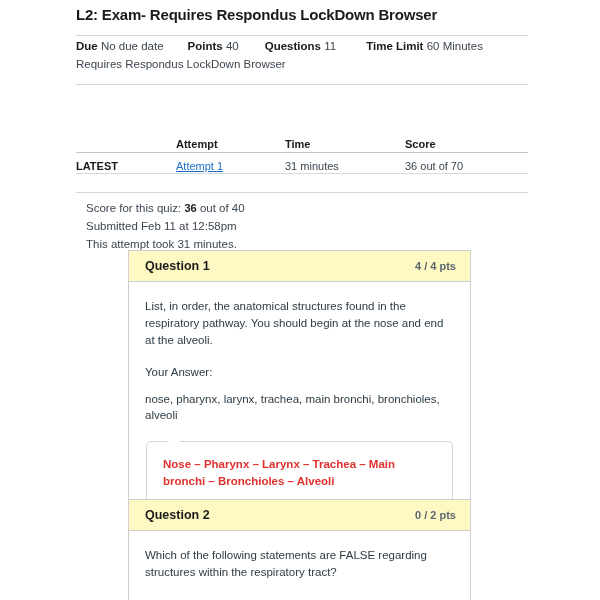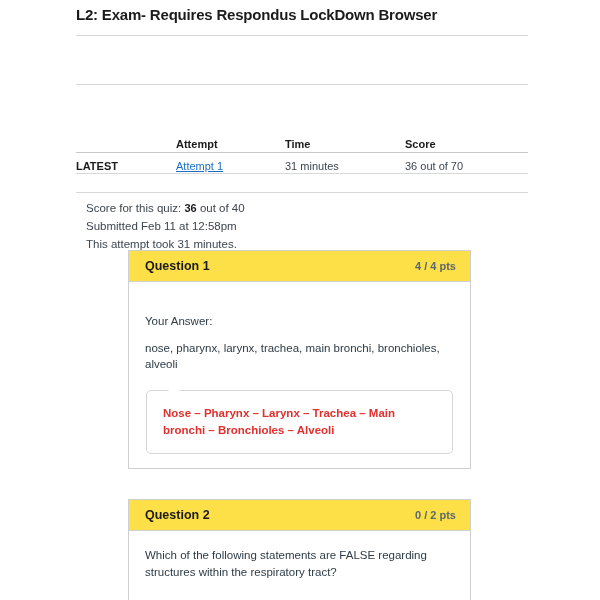--- a/index.html
+++ b/index.html
@@ -138,21 +138,21 @@
     position: absolute;
     left: 128px;
     width: 343px;
     border: 1px solid #cfcfcf;
     background: #ffffff;
     box-sizing: border-box;
   }
   .q-header {
     position: relative;
     height: 30px;
-    background: #fde047;
+    background: #fef9c3;
     border-bottom: 1px solid #cfcfcf;
   }
   .q-title {
     position: absolute;
     left: 16px;
     top: 8px;
     font-size: 12.5px;
     font-weight: bold;
     color: #1b1b1b;
   }
@@ -234,20 +234,24 @@
   .q2-body { padding-bottom: 60px; }
 </style>
 </head>
 <body>
 
 <div class="page">
 
   <div class="quiz-title">L2: Exam- Requires Respondus LockDown Browser</div>
   <div class="rule rule-header-top"></div>
 
+  <div class="meta-line">
+    <span class="meta-seg"><span class="lbl">Due</span> <span>No due date</span></span><span class="meta-seg meta-gap-1"><span class="lbl">Points</span> <span>40</span></span><span class="meta-seg meta-gap-2"><span class="lbl">Questions</span> <span>11</span></span><span class="meta-seg meta-gap-3"><span class="lbl">Time Limit</span> <span>60 Minutes</span></span>
+  </div>
+  <div class="meta-sub">Requires Respondus LockDown Browser</div>
   <div class="rule rule-header-bottom"></div>
 
 
   <div class="attempt-table">
     <div class="th att-col-attempt">Attempt</div>
     <div class="th att-col-time">Time</div>
     <div class="th att-col-score">Score</div>
 
     <div class="td latest-cell att-col-latest">LATEST</div>
     <div class="td att-col-attempt"><a class="attempt-link">Attempt 1</a></div>
@@ -263,20 +267,21 @@
     <div>Submitted Feb 11 at 12:58pm</div>
     <div>This attempt took 31 minutes.</div>
   </div>
 
   <div class="question" id="question-1">
     <div class="q-header">
       <div class="q-title">Question 1</div>
       <div class="q-pts">4 / 4 pts</div>
     </div>
     <div class="q-body">
+      <div class="q-text">List, in order, the anatomical structures found in the respiratory pathway. You should begin at the nose and end at the alveoli.</div>
       <div class="answer-label">Your Answer:</div>
       <div class="answer-value">nose, pharynx, larynx, trachea, main bronchi, bronchioles, alveoli</div>
       <div class="comment-bubble">
         <div class="comment-text">Nose – Pharynx – Larynx – Trachea – Main bronchi – Bronchioles – Alveoli</div>
       </div>
     </div>
   </div>
 
   <div class="question" id="question-2">
     <div class="q-header">

